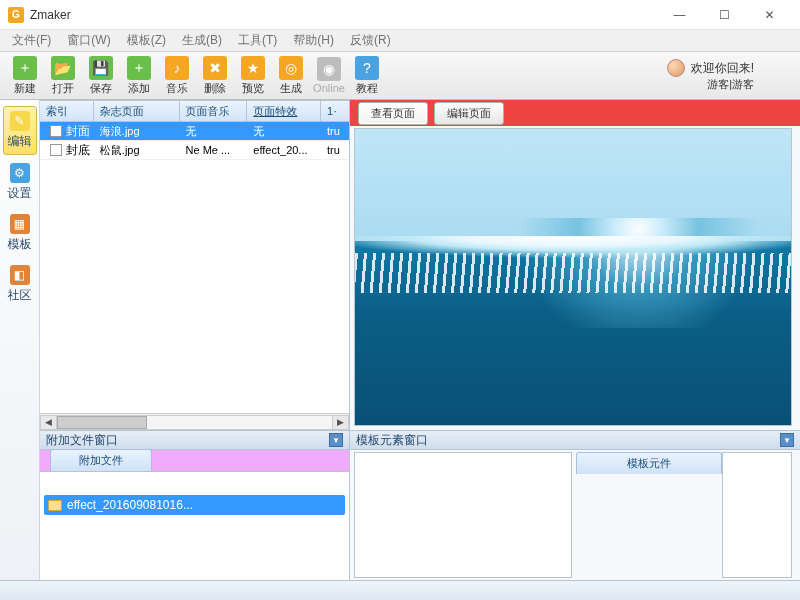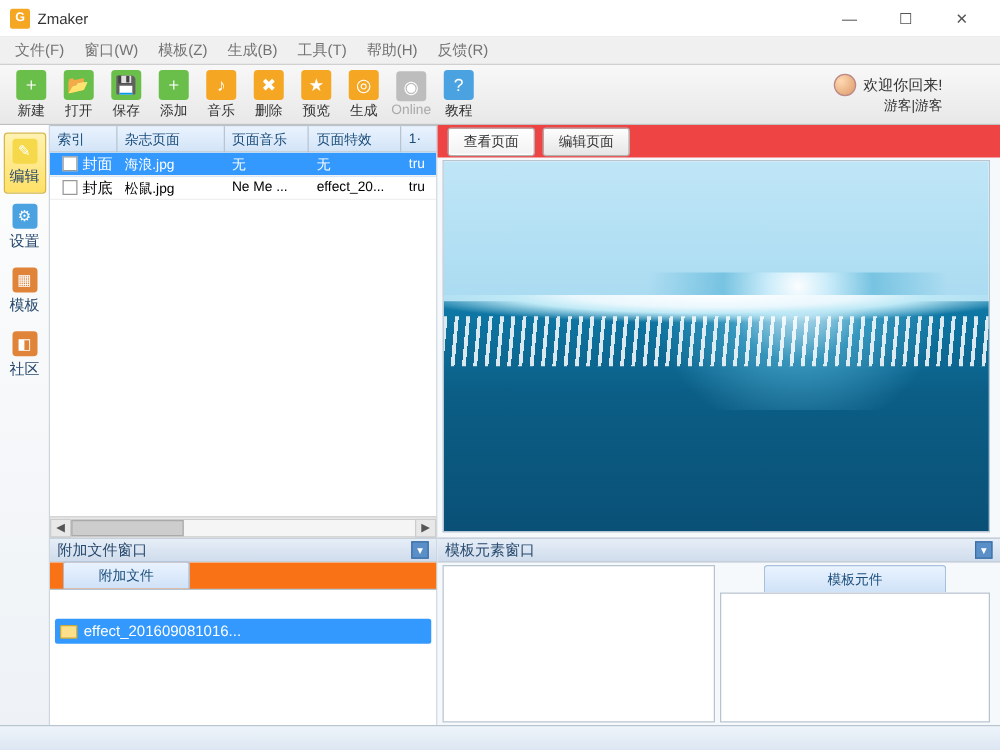--- a/index.html
+++ b/index.html
@@ -27,39 +27,39 @@
 
 .left-sidebar { width: 40px; background: linear-gradient(#fdfdfd,#eef2f6); border-right: 1px solid #cdd6e0; display:flex; flex-direction:column; align-items:center; padding-top:6px; gap:4px;}
 .left-sidebar .side-tab { width: 34px; padding: 4px 0; display:flex; flex-direction:column; align-items:center; cursor:pointer; border-radius:3px; color:#27496d; font-size:11px;}
 .left-sidebar .side-tab.active { background: linear-gradient(#fff2b2,#ffe066); border:1px solid #d6b84a;}
 .left-sidebar .side-tab .sico { width:20px; height:20px; margin-bottom:2px; border-radius:3px; display:flex; align-items:center; justify-content:center; font-size:12px; color:#fff;}
 
 .center-col { width: 310px; display:flex; flex-direction:column; border-right:1px solid #b8c4d0;}
 
 .grid-head { height: 22px; background: linear-gradient(#eaf3ff,#d3e4f7); display:flex; border-top:1px solid #b8c4d0; border-bottom:1px solid #b8c4d0;align-items:center; }
 .grid-head .col { padding: 3px 6px; border-right:1px solid #b8c4d0; color:#1a4d7a; font-size:11px; overflow:hidden; white-space:nowrap;}
-.col.c0 { width:54px;} .col.c1 { width:86px;} .col.c2 { width:68px;} .col.c3 { width:74px;} .col.c4 { width:28px; border-right:none;}
+.col.c0 { width:54px;} .col.c1 { width:86px;} .col.c2 { width:68px;} .col.c3 { width:74px;text-decoration:underline;} .col.c4 { width:28px; border-right:none;}
 
 .grid-body { flex:1; overflow:auto; background:#fff; }
 .grid-row { height: 19px; display:flex; align-items:center; border-bottom:1px solid #f0f0f0; }
 .grid-row.sel { background: #3399ff; color:#fff; }
 .grid-row .cell { padding: 0 6px; font-size:11px; white-space:nowrap; overflow:hidden;}
 .grid-row .ico-pg { width:12px; height:12px; border:1px solid #999; background:#fff; margin-left:4px; margin-right:4px; flex-shrink:0;}
 .cell.c0{width:54px;display:flex;align-items:center;} .cell.c1{width:86px;} .cell.c2{width:68px;} .cell.c3{width:74px;} .cell.c4{width:28px;}
 
 .hscroll { height: 17px; background:#f0f0f0; display:flex; align-items:center; border-top:1px solid #ccc;}
 .hscroll .arrow { width:17px; height:15px; background:#e8e8e8; border:1px solid #ccc; display:flex; align-items:center; justify-content:center; font-size:9px; color:#555; cursor:pointer;}
 .hscroll .track { flex:1; height:15px; background:#f5f5f5; border-top:1px solid #ccc; border-bottom:1px solid #ccc; position:relative;}
 .hscroll .thumb { position:absolute; left:0; top:0; width:90px; height:13px; background:#cdcdcd; border:1px solid #aaa;}
 
 .panel-title { height: 20px; background: linear-gradient(#e6eef7,#d0dcec); display:flex; align-items:center; padding:0 6px; color:#27496d; border-top:1px solid #b8c4d0; border-bottom:1px solid #b8c4d0; font-size:11px;}
 .panel-title .mini-btn { margin-left:auto; width:14px; height:14px; background:#5b8fc7; color:#fff; display:flex; align-items:center; justify-content:center; font-size:9px; border:1px solid #3a6ea5; cursor:pointer;}
 
 .attach-area { flex: 0 0 130px; background:#fff; display:flex; flex-direction:column;}
-.attach-tabs { height:22px; display:flex; align-items:flex-end; padding-left:10px; background:#f97316; border-bottom:1px solid #b8c4d0;}
+.attach-tabs { height:22px; display:flex; align-items:flex-end; padding-left:10px; background:#f0abfc; border-bottom:1px solid #b8c4d0;}
 .attach-tab { padding:3px 28px; background: linear-gradient(#eaf3ff,#cfe2f7); border:1px solid #a9c0dc; border-bottom:none; border-radius:3px 3px 0 0; color:#1a4d7a; font-size:11px; cursor:pointer;}
 .attach-body { flex:1; padding:4px; overflow:auto;}
 .attach-row { display:flex; align-items:center; height:20px; background:#3399ff; color:#fff; padding:0 4px; font-size:11px; border-radius:2px;margin-top:19px;}
 .attach-row .folder-ico { width:14px; height:11px; background:#ffe08a; border:1px solid #c9a93a; margin-right:5px; border-radius:1px;}
 
 .right-col { flex:1; display:flex; flex-direction:column; background:#f6f9fc;}
 .preview-tabs { height:26px; display:flex; align-items:center; gap:6px; padding:3px 8px; background:#ef4444;}
 .ptab { padding:3px 12px; background:linear-gradient(#fdfdfd,#e6e6e6); border:1px solid #b0b0b0; border-radius:3px; color:#333; font-size:11px; cursor:pointer;}
 .ptab.active { background:linear-gradient(#fff,#f2f2f2); box-shadow: inset 0 0 0 1px #fff;}
 
@@ -67,21 +67,21 @@
 .wave-img { width:100%; height:100%; }
 .sky { position:absolute; inset:0; background: linear-gradient(#bfe6f7 0%, #a8daf0 42%, #5fb8dc 44%, #2d8fbf 48%);}
 .ocean { position:absolute; left:0; right:0; bottom:0; height:62%; background: linear-gradient(#0f7aa8, #0b5e86 40%, #0a5076 100%);}
 .wave-crest { position:absolute; left:-10%; right:-10%; top:36%; height:70px; background: radial-gradient(ellipse 120% 80% at 50% 0%, #ffffff 0%, #e9f7fd 18%, #bfe9f6 26%, rgba(255,255,255,0) 40%); filter: blur(0.6px);}
 .wave-curl { position:absolute; left:0; right:0; top:30%; height:110px; background: radial-gradient(circle at 65% 10%, rgba(255,255,255,0.95) 0%, rgba(210,240,252,0.8) 8%, rgba(83,178,214,0.6) 20%, rgba(20,110,160,0) 40%);}
 .foam { position:absolute; left:0; right:0; top:42%; height:40px; background: repeating-linear-gradient(95deg, rgba(255,255,255,0.85) 0 3px, rgba(255,255,255,0) 3px 9px);} 
 
 .bottom-right { flex:0 0 150px; display:flex; flex-direction:column;}
 .br-panels { flex:1; display:flex;}
 .br-left { flex:1; border:1px solid #b8c4d0; margin:2px 2px 2px 4px; background:#fff;}
-.br-right { flex:1; margin:2px 8px 2px 2px; display:flex; flex-direction:column;}
+.br-right { flex:1; margin:2px 8px 2px 2px; display:flex; flex-direction:row;}
 .br-right .tpl-tab-row { height:22px; display:flex; align-items:flex-end; justify-content:center; padding-bottom:0;}
 .tpl-tab { padding:3px 50px; background:linear-gradient(#eaf3ff,#cfe2f7); border:1px solid #a9c0dc; border-bottom:none; border-radius:3px 3px 0 0; color:#1a4d7a; font-size:11px;}
 .br-right .tpl-body { flex:1; border:1px solid #b8c4d0; background:#fff;}
 
 .statusbar { height:20px; background:linear-gradient(#eef4fa,#dce6f2); border-top:1px solid #b8c4d0;}
 
 
 .ic-new{background:#6abf4b;} .ic-open{background:#6abf4b;} .ic-save{background:#6abf4b;} .ic-add{background:#6abf4b;}
 .ic-music{background:#f5a623;} .ic-del{background:#f5a623;} .ic-prev{background:#f5a623;} .ic-gen{background:#f5a623;}
 .ic-online{background:#bdbdbd;} .ic-help{background:#4aa3e0;}

